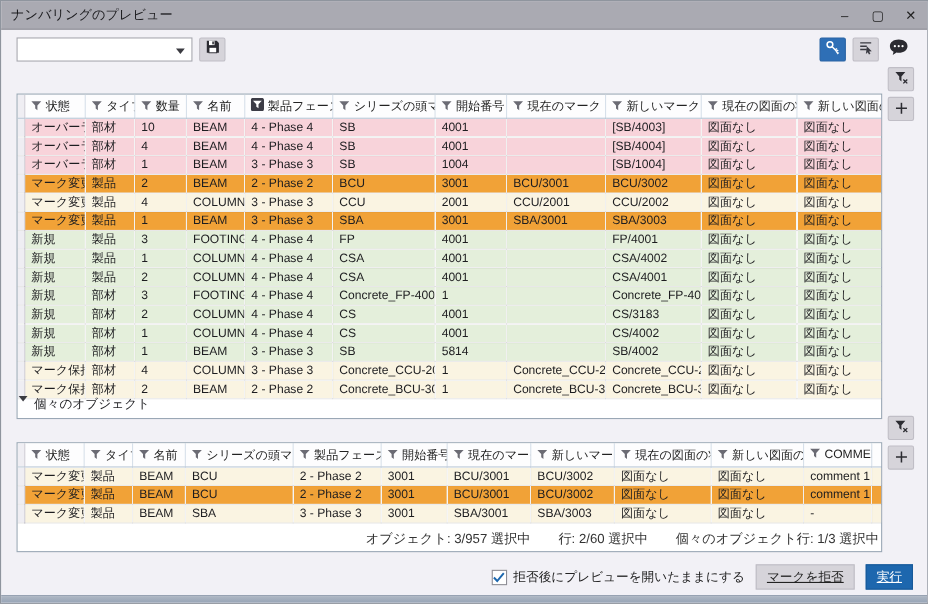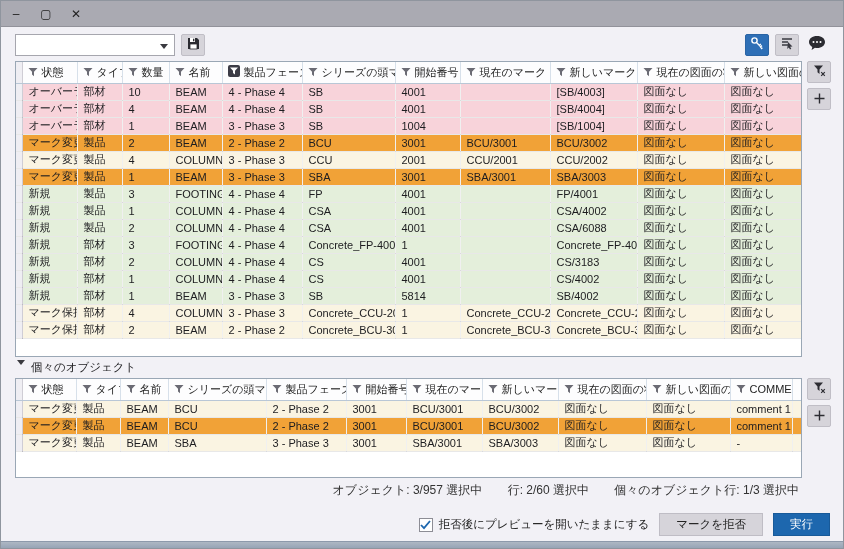--- a/index.html
+++ b/index.html
@@ -19,21 +19,21 @@
   .combo { width:160px; height:22px; background:#fff; border:1px solid #a6a6ae; display:flex;
            align-items:center; font-size:11px; padding-left:5px; position:relative; }
   .combo .arrow { position:absolute; right:6px; top:9px; width:0; height:0;
                   border-left:4px solid transparent; border-right:4px solid transparent; border-top:5px solid #3a3a40; }
   .toolbtn { width:24px; height:22px; margin-left:6px; background:#d6d4da; border:1px solid #c0bec6;
              border-radius:2px; display:flex; align-items:center; justify-content:center; }
   .spacer { flex:1; }
   .toolbtn.blue { background:#2e6fb6; border-color:#2a64a4; }
   .toolbtn.plain { background:transparent; border-color:transparent; }
   
-  .tablewrap { position:absolute; left:14px; background:#fff; border:1px solid #9aa7b5; overflow:hidden; }
+  .tablewrap { position:absolute; left:14px; background:#fff; border:1px solid #9aa7b5; overflow:hidden;margin-top:24px; }
   .tablewrap.main { top:60px; width:787px; height:296px; }
   .tablewrap.indiv { top:377px; width:787px; height:100px; }
   table { border-collapse:collapse; table-layout:fixed; width:786px; font-size:11px; }
   th { height:21px; background:#fdfdfe; border-right:1px solid #d7e0ea; border-bottom:1px solid #b9c7d6;
        font-weight:normal; text-align:left; padding:0 0 0 5px; color:#222; white-space:nowrap; overflow:hidden; }
   th .funnel { display:inline-block; vertical-align:-1px; margin-right:4px; }
   td { height:17px; padding:0 0 0 6px; border-right:1px solid rgba(0,0,0,0.06);
        border-bottom:1px solid rgba(0,0,0,0.09); white-space:nowrap; overflow:hidden; color:#1d1d20; }
   td.margin-cell, th.margin-cell { padding:0; background:#efeef3; border-right:1px solid #cfcdd5; }
   tr.row-pink  td:not(.margin-cell) { background:#f8d3da; }
@@ -50,33 +50,34 @@
   .sectionhdr { position:absolute; left:16px; top:359px; display:flex; align-items:flex-start; font-size:11.5px; color:#1d1d20; }
   .tri-down { width:0; height:0; border-left:4px solid transparent; border-right:4px solid transparent;
               border-top:5px solid #3a3a40; margin-right:6px; }
   
   .statusbar { position:absolute; top:481px; right:44px; font-size:12px; color:#333; }
   .statusbar span { margin-left:22px; }
   .footer { position:absolute; top:512px; right:13px; display:flex; align-items:center; font-size:11.5px; color:#222; }
   .checkbox { width:14px; height:14px; background:#fff; border:1px solid #8d8d95; margin-right:6px;
               display:flex; align-items:center; justify-content:center; }
   .checkbox svg { display:block; }
-  .btn { height:23px; margin-left:10px; padding:0 16px; display:flex; align-items:center; justify-content:center;
-         font-size:11.5px; }
+  .btn { height:23px; margin-left:10px; padding:0 9px; display:flex; align-items:center; justify-content:center;
+         font-size:11.5px;text-decoration:underline; }
   .btn.gray { background:#d6d4da; border:1px solid #bfbdc5; color:#222; }
   .btn.blue { background:#1d67ae; border:1px solid #185a99; color:#fff; }
   .bottomstrip { position:absolute; left:0; right:0; bottom:0; height:7px;
                  background:linear-gradient(#aeb7c3,#97a4b6); border-top:1px solid #8d99ab; }
 </style>
 </head>
 <body>
 
 <div class="dialog">
 
   <div class="titlebar">
+    <div class="title">ナンバリングのプレビュー</div>
     <div class="winbtns">
       <div class="winbtn">–</div>
       <div class="winbtn">▢</div>
       <div class="winbtn">✕</div>
     </div>
   </div>
 
   <div class="toolbar">
     <div class="combo">
       <span></span>
@@ -294,21 +295,21 @@
           <tr class="row-green">
             <td class="margin-cell"></td>
             <td>新規</td>
             <td>製品</td>
             <td>2</td>
             <td>COLUMN</td>
             <td>4 - Phase 4</td>
             <td>CSA</td>
             <td>4001</td>
             <td></td>
-            <td>CSA/6088</td>
+            <td>CSA/4001</td>
             <td>図面なし</td>
             <td>図面なし</td>
           </tr>
           <tr class="row-green">
             <td class="margin-cell"></td>
             <td>新規</td>
             <td>部材</td>
             <td>3</td>
             <td>FOOTING</td>
             <td>4 - Phase 4</td>

